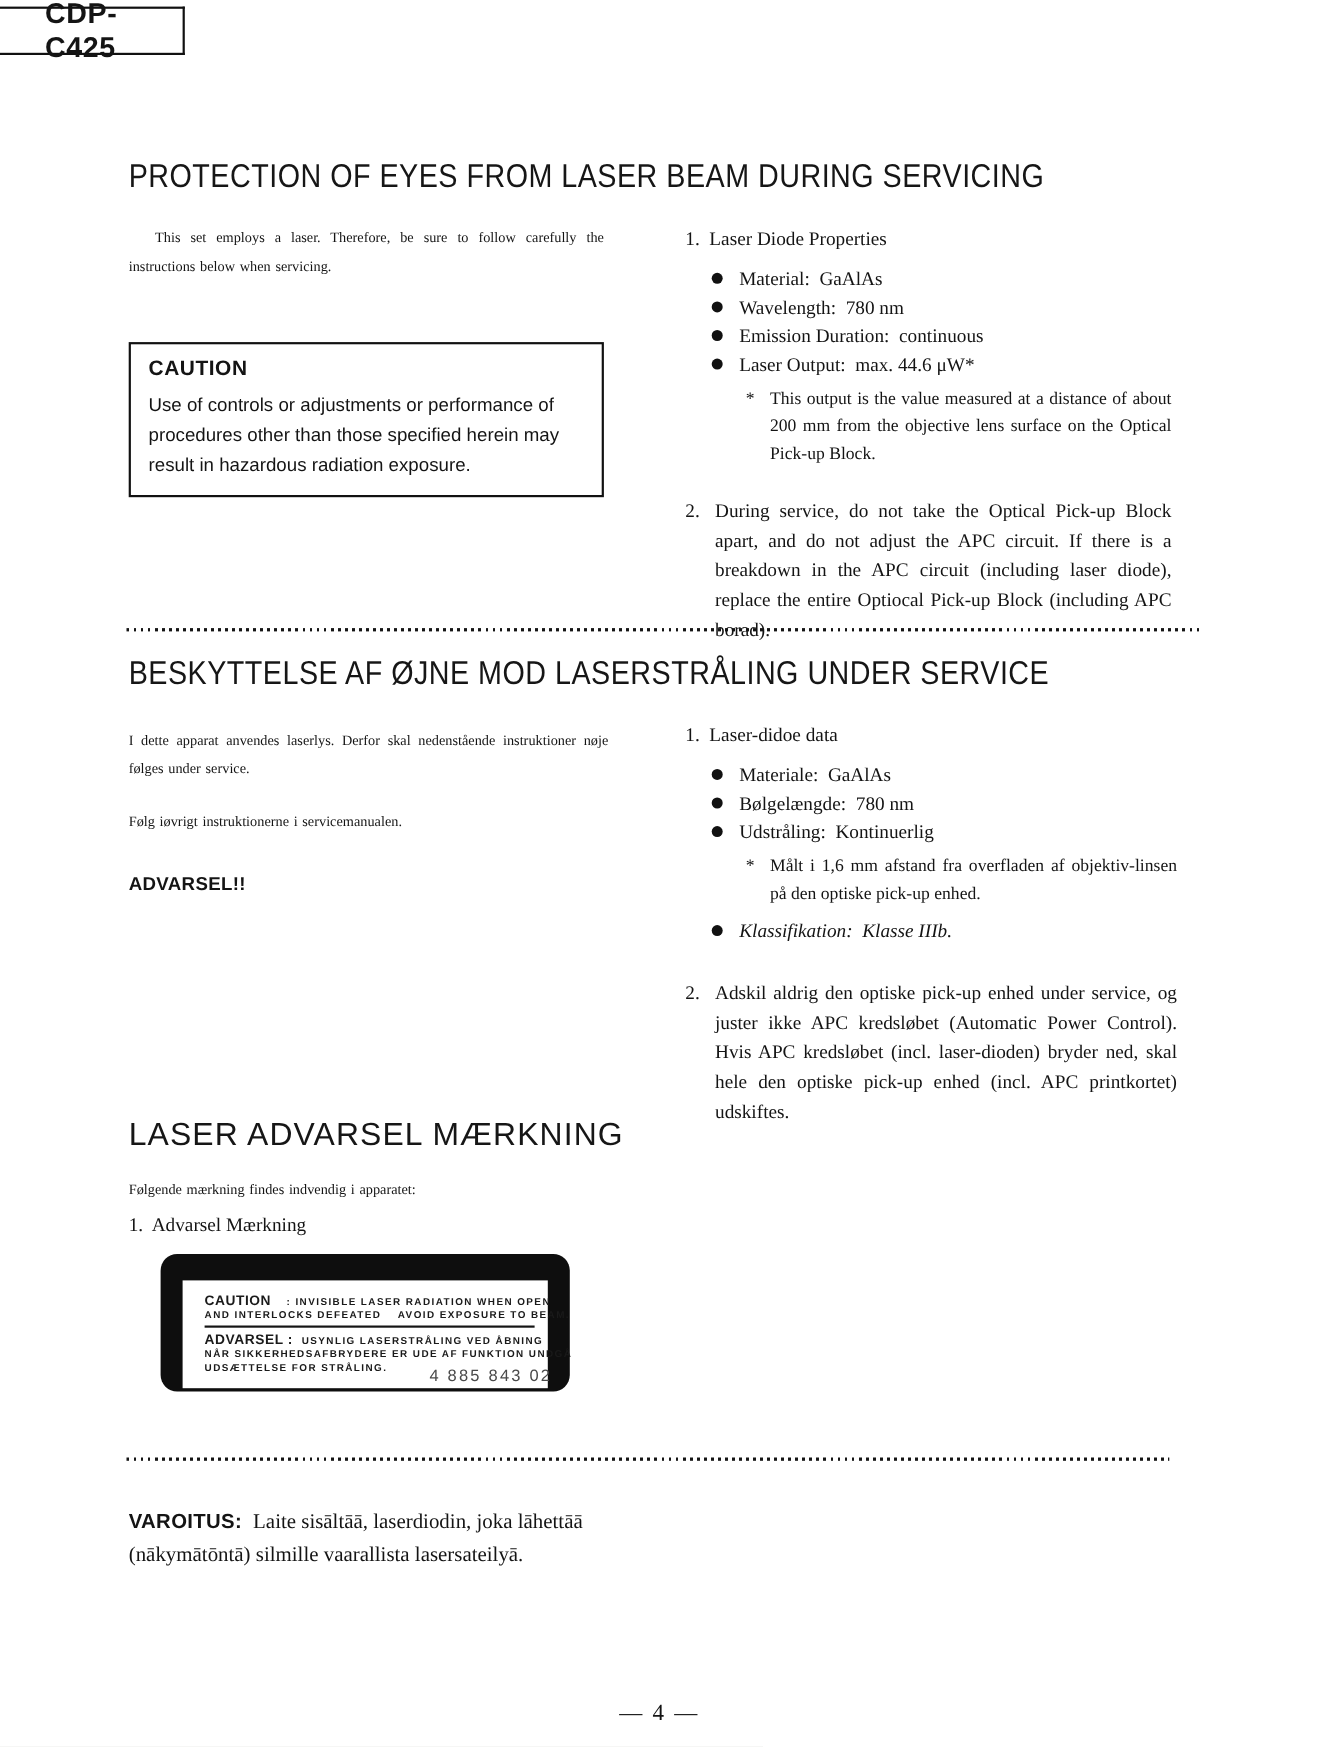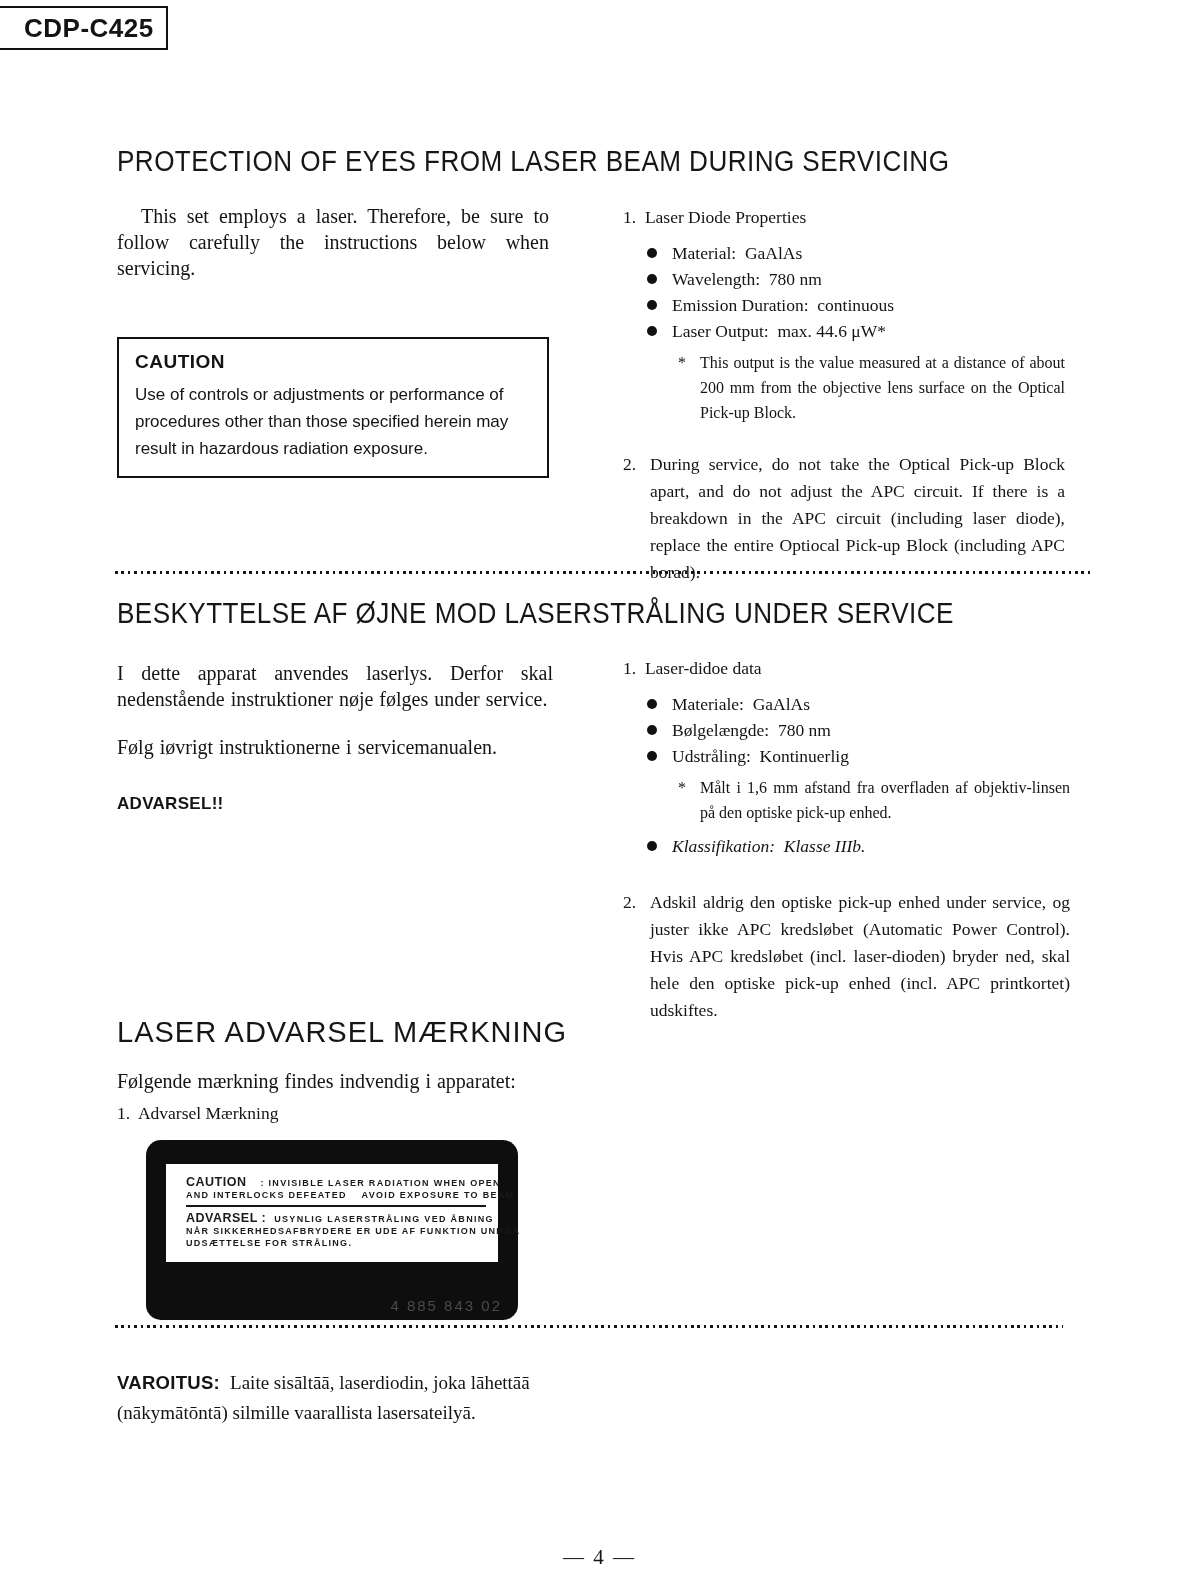--- a/index.html
+++ b/index.html
@@ -2,31 +2,31 @@
 <html><head>
 <meta charset="utf-8">
 <style>
   html,body{margin:0;padding:0;background:#e8e8e4;}
   #page{position:relative;width:1199px;height:1588px;background:#ffffff;color:#141414;
         font-family:"Liberation Serif",serif;overflow:hidden;margin:0 auto;}
 
   
   .model-box{position:absolute;left:0;top:6px;width:168px;height:44px;
     border-top:2px solid #111;border-right:2px solid #111;border-bottom:2px solid #111;
-    display:flex;align-items:center;padding-left:24px;box-sizing:border-box;
+    display:flex;align-items:center;padding-left:41px;box-sizing:border-box;
     font-family:"Liberation Sans",sans-serif;font-weight:bold;font-size:26px;letter-spacing:0.5px;}
 
   
   .big-title{position:absolute;font-family:"Liberation Sans",sans-serif;font-weight:400;
     font-size:30px;letter-spacing:0.5px;white-space:nowrap;color:#161616;
     transform:scaleX(0.87);transform-origin:left center;}
   .big-title.no-squeeze{transform:none;font-size:29px;letter-spacing:1px;}
 
   
-  .serif-par{font-size:20px;line-height:26px;text-align:justify;word-spacing:1px;}
+  .serif-par{font-size:13px;line-height:26px;text-align:justify;word-spacing:1px;}
   .indent{text-indent:24px;}
   .pre{white-space:pre-wrap;}
 
   .col{position:absolute;box-sizing:border-box;}
 
   
   .caution-box{margin-top:56px;border:2px solid #111;padding:12px 16px 14px 16px;
     font-family:"Liberation Sans",sans-serif;}
   .caution-box .cb-title{font-weight:bold;font-size:19px;letter-spacing:0.5px;margin-bottom:8px;}
   .caution-box .cb-body{font-size:17px;line-height:27px;text-align:left;}
@@ -46,21 +46,21 @@
   .advarsel-head{margin-top:34px;text-align:left;font-family:"Liberation Sans",sans-serif;
     font-weight:bold;font-size:17px;letter-spacing:0.3px;}
   .advarsel-body{margin-top:8px;font-family:"Liberation Sans",sans-serif;font-weight:bold;
     font-size:16px;line-height:26px;text-align:justify;}
 
   
   .dot-divider{position:absolute;height:3px;
     background:repeating-linear-gradient(90deg,#151515 0 2.6px,transparent 2.6px 6.4px);}
 
   
-  .warning-label{position:absolute;left:146px;top:1140px;width:372px;height:180px;
+  .warning-label{position:absolute;left:146px;top:1140px;width:372px;height:125px;
     background:#0e0e0e;border-radius:15px;text-decoration:underline;}
   .warning-label .inner{position:absolute;left:20px;top:24px;width:332px;height:98px;background:#ffffff;
     box-sizing:border-box;padding:12px 12px 0 20px;font-family:"Liberation Sans",sans-serif;
     font-weight:bold;color:#1a1a1a;}
   .lbl-line{font-size:9px;letter-spacing:1.3px;line-height:12px;white-space:pre;}
   .lbl-line .lbl-strong{font-size:12.5px;letter-spacing:0.5px;}
   .lbl-rule{border-bottom:2px solid #151515;padding-bottom:4px;margin-bottom:5px;text-align:right;}
   .lbl-part{position:absolute;right:16px;bottom:6px;color:#4a4a4a;font-family:"Liberation Sans",sans-serif;
     font-size:15px;letter-spacing:2px;}
 

